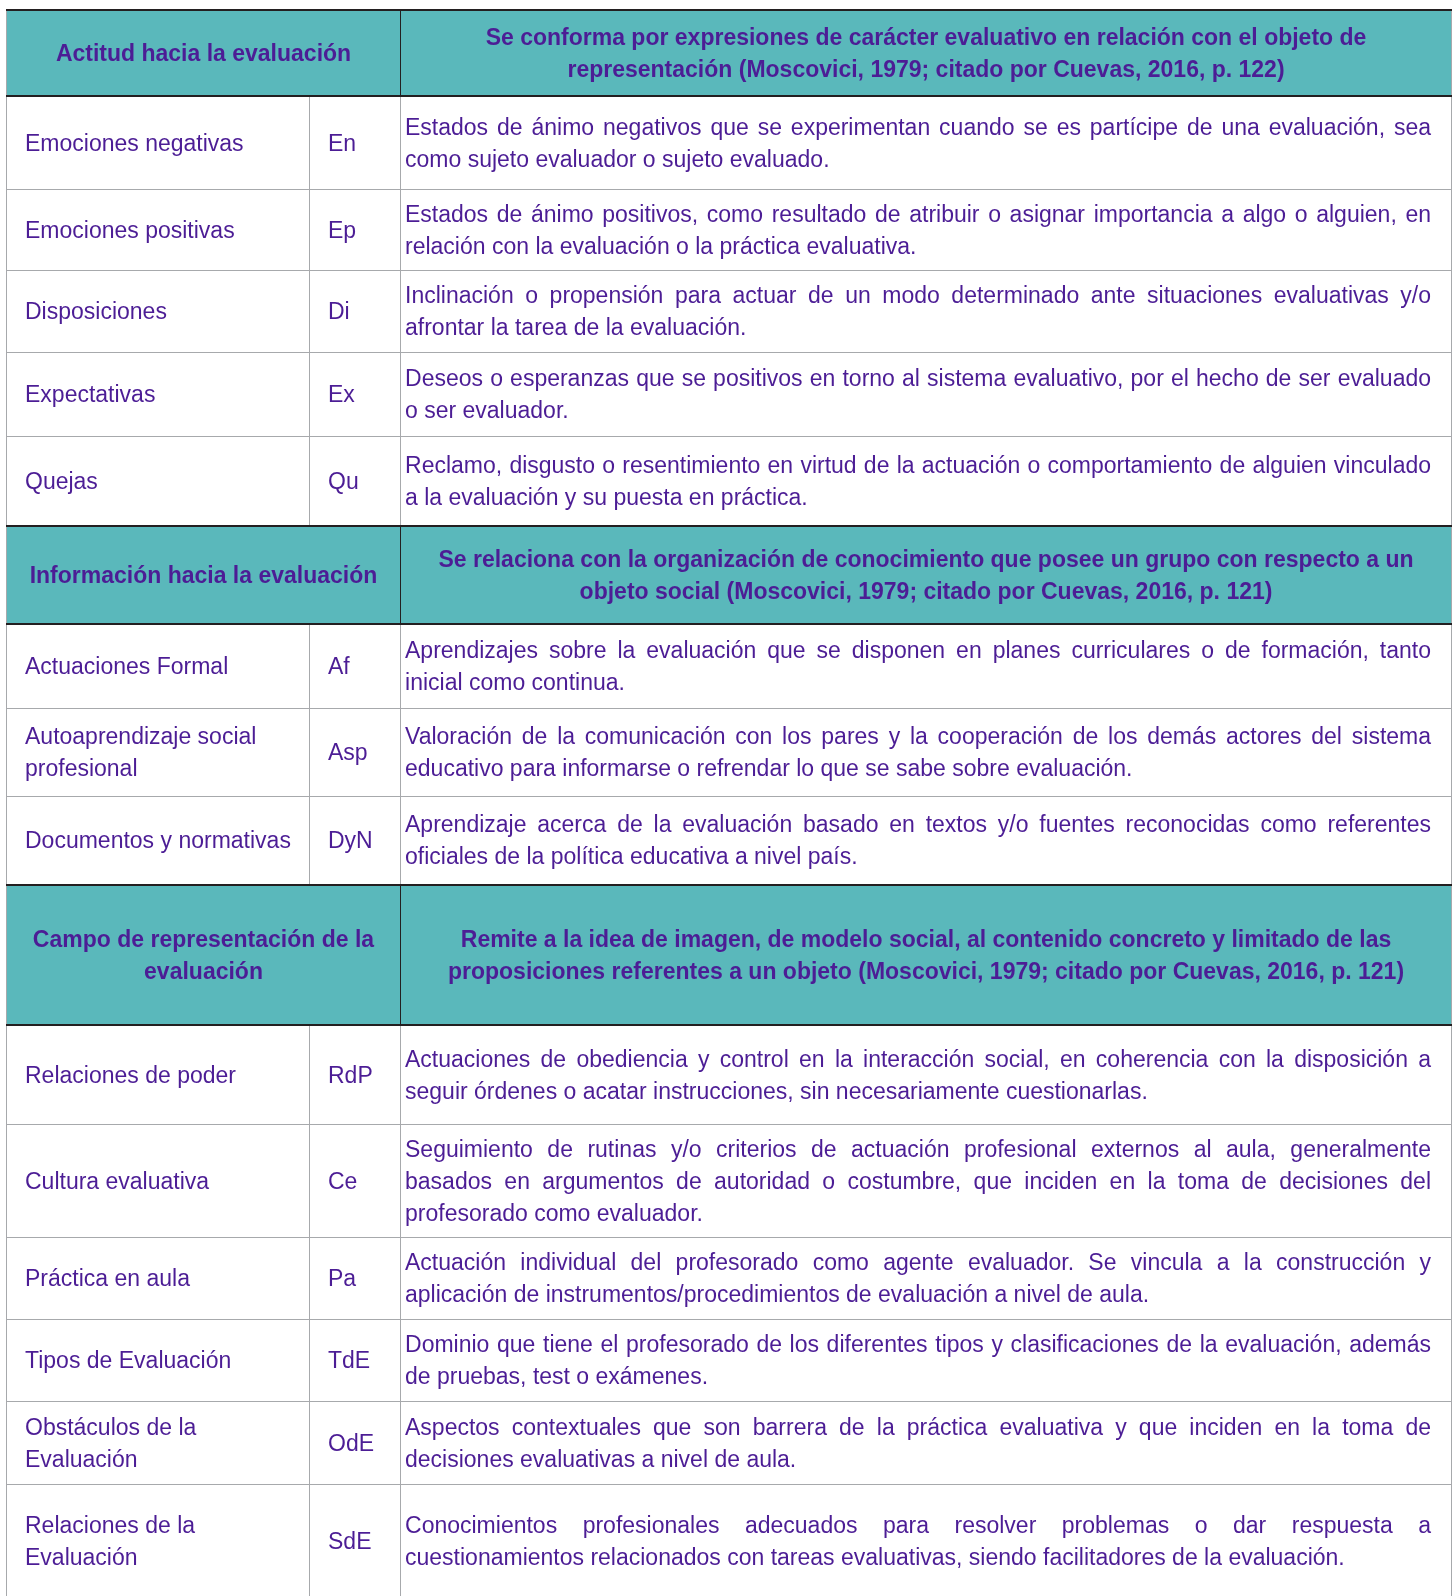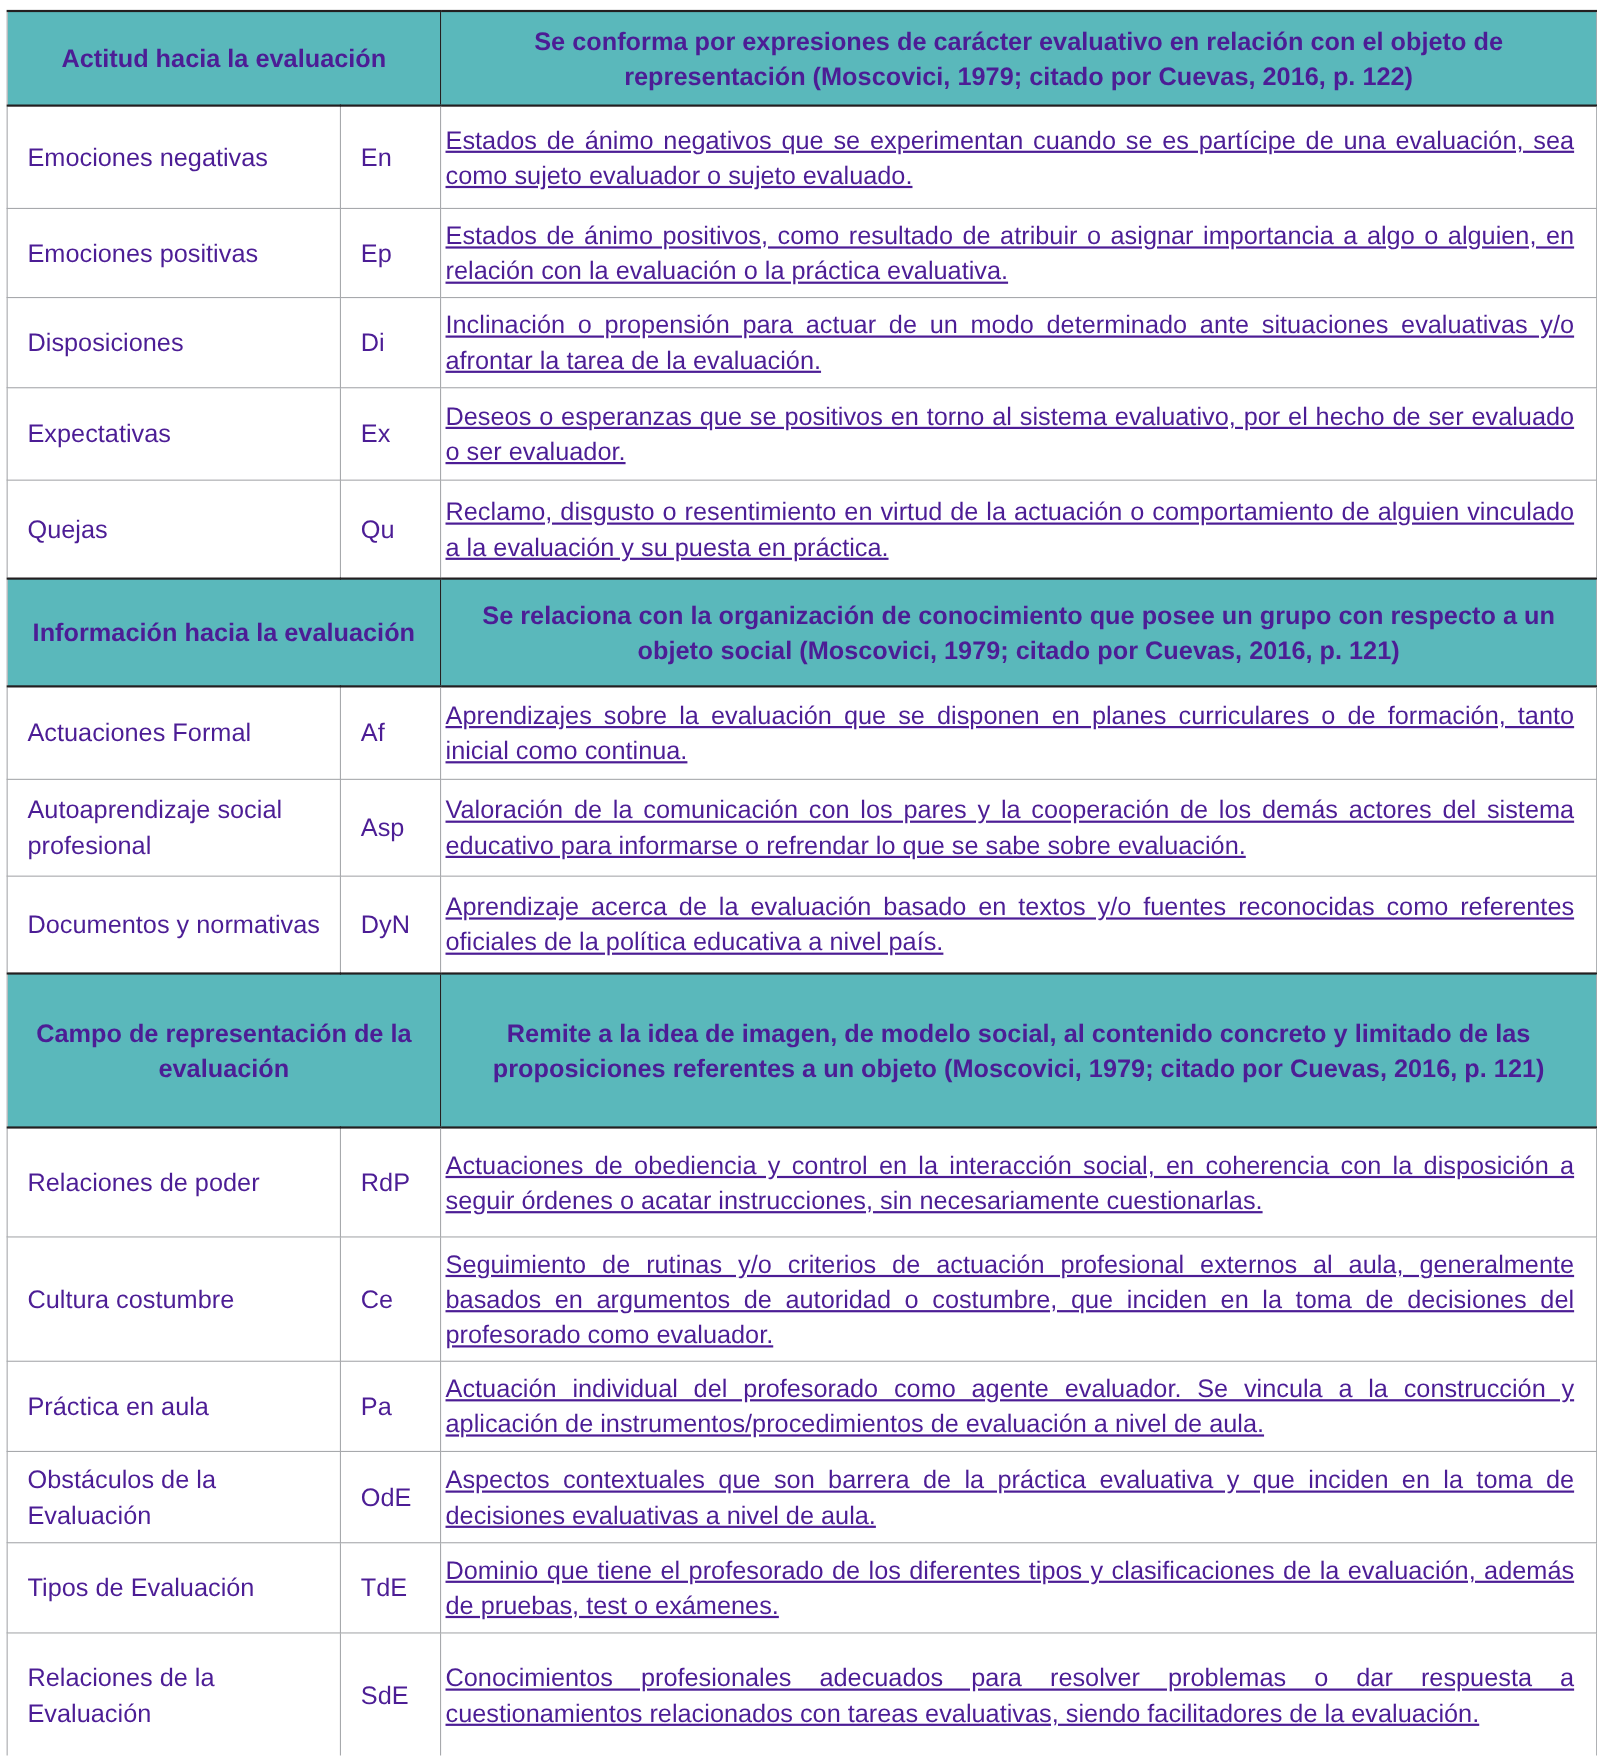--- a/index.html
+++ b/index.html
@@ -16,21 +16,21 @@
   }
   col.c1 { width: 303px; }
   col.c2 { width: 91px; }
   col.c3 { width: 1051px; }
   td { border: 1.5px solid #a7a9ac; vertical-align: middle; }
   tr.section td { background: #5ab8bb; border-top: 2px solid #231f20; border-bottom: 2px solid #231f20; font-weight: bold; }
   tr.section td.sec-title { text-align: center; padding: 10px 14px; border-right: 1.5px solid #231f20; }
   tr.section td.sec-desc { padding: 10px 18px 10px 18px; text-align: center; }
   td.name { padding: 9px 18px 9px 18px; margin-left: 12px; }
   td.code { padding: 9px 18px; }
-  td.desc { padding: 8px 20px 8px 4px; text-align: justify; text-decoration: underline; }
+  td.desc { padding: 8px 20px 8px 4px; text-align: justify; }
   table { border-left: 1.5px solid #a7a9ac; border-right: 1.5px solid #a7a9ac; }
   tr.last td { border-bottom: 2px solid #a7a9ac; }
 </style>
 </head>
 <body>
 
 <table>
   <colgroup>
       <col class="c1">
       <col class="c2">
@@ -91,38 +91,38 @@
     <tr class="section" style="height:140px">
       <td class="sec-title" colspan="2">Campo de representación de la evaluación</td>
       <td class="sec-desc">Remite a la idea de imagen, de modelo social, al contenido concreto y limitado de las proposiciones referentes a un objeto (Moscovici, 1979; citado por Cuevas, 2016, p. 121)</td>
     </tr>
     <tr style="height:99px">
       <td class="name">Relaciones de poder</td>
       <td class="code">RdP</td>
       <td class="desc">Actuaciones de obediencia y control en la interacción social, en coherencia con la dis­posición a seguir órdenes o acatar instrucciones, sin necesariamente cuestionarlas.</td>
     </tr>
     <tr style="height:112px">
-      <td class="name">Cultura costumbre</td>
+      <td class="name">Cultura evaluativa</td>
       <td class="code">Ce</td>
       <td class="desc">Seguimiento de rutinas y/o criterios de actuación profesional externos al aula, general­mente basados en argumentos de autoridad o costumbre, que inciden en la toma de decisiones del profesorado como evaluador.</td>
     </tr>
     <tr style="height:82px">
       <td class="name">Práctica en aula</td>
       <td class="code">Pa</td>
       <td class="desc">Actuación individual del profesorado como agente evaluador. Se vincula a la construc­ción y aplicación de instrumentos/procedimientos de evaluación a nivel de aula.</td>
     </tr>
+    <tr style="height:82px">
+      <td class="name">Tipos de Evaluación</td>
+      <td class="code">TdE</td>
+      <td class="desc">Dominio que tiene el profesorado de los diferentes tipos y clasificaciones de la evalua­ción, además de pruebas, test o exámenes.</td>
+    </tr>
     <tr style="height:80px">
       <td class="name">Obstáculos de la Evaluación</td>
       <td class="code">OdE</td>
       <td class="desc">Aspectos contextuales que son barrera de la práctica evaluativa y que inciden en la toma de decisiones evaluativas a nivel de aula.</td>
-    </tr>
-    <tr style="height:82px">
-      <td class="name">Tipos de Evaluación</td>
-      <td class="code">TdE</td>
-      <td class="desc">Dominio que tiene el profesorado de los diferentes tipos y clasificaciones de la evalua­ción, además de pruebas, test o exámenes.</td>
     </tr>
     <tr class="last" style="height:114px">
       <td class="name">Relaciones de la Evaluación</td>
       <td class="code">SdE</td>
       <td class="desc">Conocimientos profesionales adecuados para resolver problemas o dar respuesta a cuestionamientos relacionados con tareas evaluativas, siendo facilitadores de la evaluación.</td>
     </tr>
   </tbody>
 </table>
 
 </body></html>

